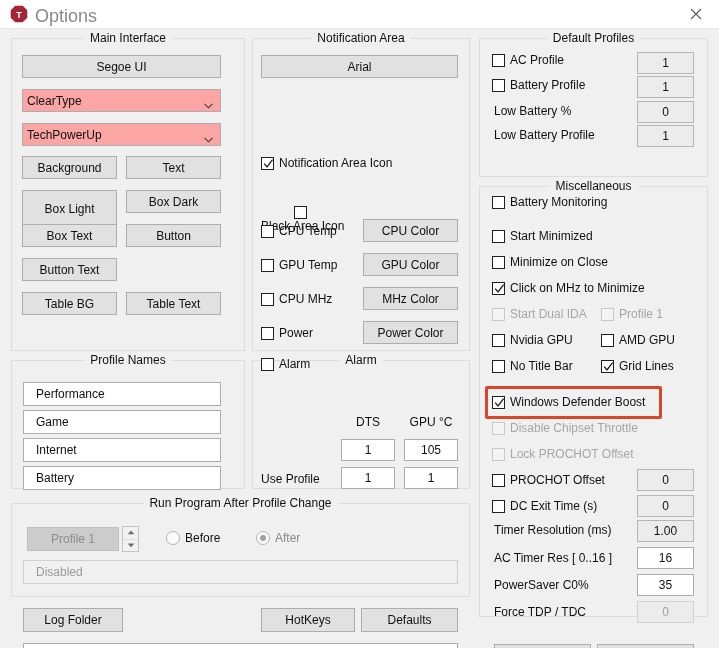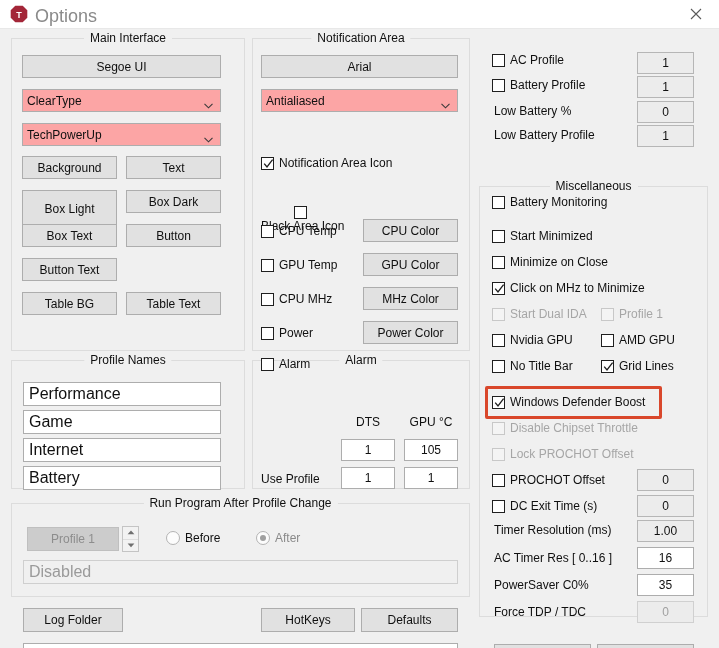--- a/index.html
+++ b/index.html
@@ -89,22 +89,22 @@
     position: absolute; right: 7px; top: 50%;
     margin-top: -3px;
     width: 9px; height: 6px;
   }
 
   .txt {
     position: absolute;
     background: #ffffff;
     border: 1px solid #adadad;
     display: flex; align-items: center;
-    padding-left: 5px;
-    font-size: 16px;
+    padding-left: 12px;
+    font-size: 12px;
     color: #101010;
     cursor: text;
   }
   .txt.disabled {
     background: #f0f0f0;
     border-color: #cfcfcf;
     color: #9a9a9a;
   }
   .num {
     position: absolute;
@@ -292,28 +292,20 @@
   <div class="btn" style="left:361px; top:579px; width:97px; height:24px;">Defaults</div>
 
   <div class="txt" style="left:23px; top:614px; width:435px; height:24px;">C:\Users\Administrator\Desktop\output\New folder (5)\Logs</div>
 
   <div class="group" style="left:252px; top:9px; width:218px; height:313px;">
     <div class="legend">Notification Area</div>
   </div>
 
   <div class="btn" style="left:261px; top:26px; width:197px; height:23px;">Arial</div>
 
-  <div class="combo" style="left:261px; top:60px; width:197px; height:23px;">
-    <span>Antialiased</span>
-    <span class="chev">
-      <svg width="9" height="6" viewBox="0 0 9 6">
-          <path d="M0.5 0.8 L4.5 4.8 L8.5 0.8" stroke="#3a3a3a" stroke-width="1.1" fill="none"></path>
-        </svg>
-    </span>
-  </div>
 
   <div class="cb" style="left:261px; top:127px;">
     <span class="box">
       <span class="tick">
         <svg width="11" height="12" viewBox="0 0 11 12">
             <path d="M1.2 5.6 L4.0 9.0 L9.6 1.6" stroke="#1f1f1f" stroke-width="1.3" fill="none"></path>
           </svg>
       </span>
     </span>
     <span>Notification Area Icon</span>
@@ -360,20 +352,23 @@
   <div class="lbl center" style="left:338px; top:386px; width:60px;">DTS</div>
   <div class="lbl center" style="left:401px; top:386px; width:60px;">GPU °C</div>
 
   <div class="num" style="left:341px; top:410px; width:54px; height:22px;">1</div>
   <div class="num" style="left:404px; top:410px; width:54px; height:22px;">105</div>
 
   <div class="lbl" style="left:261px; top:443px;">Use Profile</div>
   <div class="num" style="left:341px; top:438px; width:54px; height:22px;">1</div>
   <div class="num" style="left:404px; top:438px; width:54px; height:22px;">1</div>
 
+  <div class="group" style="left:479px; top:9px; width:229px; height:139px;">
+    <div class="legend">Default Profiles</div>
+  </div>
 
   <div class="cb" style="left:492px; top:24px;">
     <span class="box"></span>
     <span>AC Profile</span>
   </div>
   <div class="num grey" style="left:637px; top:23px; width:57px; height:22px;">1</div>
 
   <div class="cb" style="left:492px; top:49px;">
     <span class="box"></span>
     <span>Battery Profile</span>

